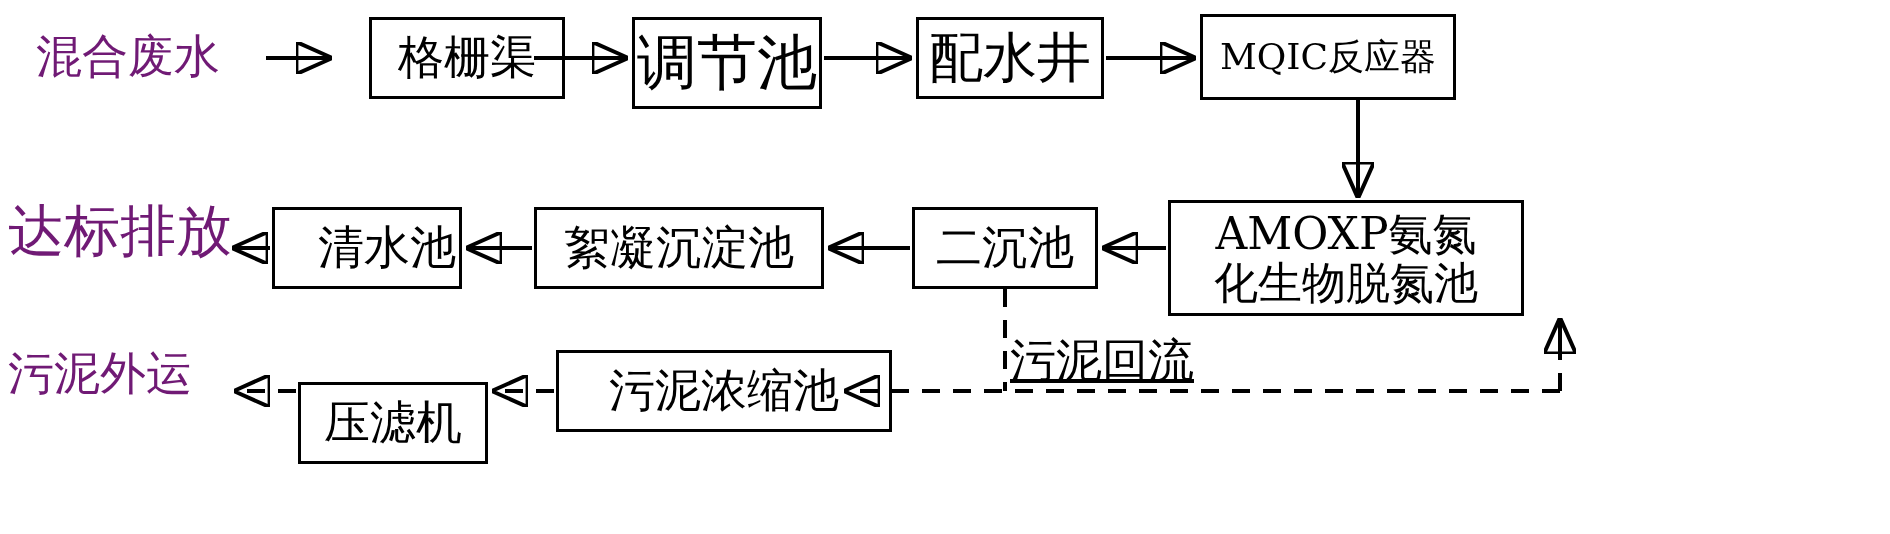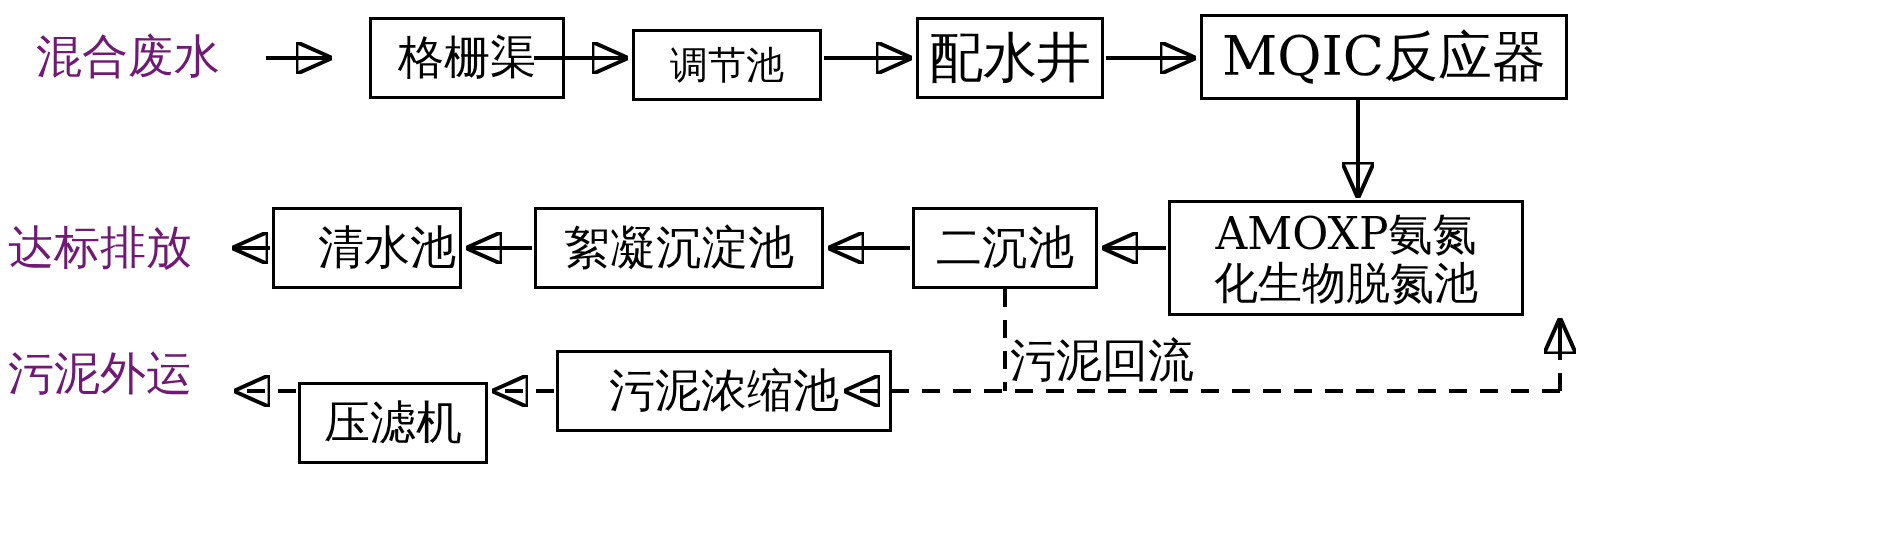--- a/index.html
+++ b/index.html
@@ -39,20 +39,21 @@
     justify-content: flex-start;
     color: #701a75;
     font-family: Liberation Serif, serif;
     white-space: nowrap;
   }
   .edge-label {
     position: absolute;
     color: #000000;
     font-family: "DejaVu Serif", "Liberation Serif", serif;
     white-space: nowrap;
+    text-decoration: underline;
   }
   svg.links {
     position: absolute;
     left: 0;
     top: 0;
     width: 1890px;
     height: 534px;
     pointer-events: none;
   }
   svg.links line, svg.links path, svg.links polyline {
@@ -64,27 +65,27 @@
 </style>
 </head>
 <body>
 
 <div id="diagram">
 
   <div class="terminal" style="left:36px; top:22px; width:240px; height:70px; font-size:46px;">混合废水</div>
 
   <div class="node" style="left:356px; top:17px; width:196px; height:82px; font-size:46px;margin-left:13px;">格栅渠</div>
 
-  <div class="node" style="left:632px; top:17px; width:190px; height:72px; font-size:38px;margin-top:12px;">调节池</div>
+  <div class="node" style="left:632px; top:17px; width:190px; height:92px; font-size:60px;">调节池</div>
 
   <div class="node" style="left:916px; top:17px; width:188px; height:82px; font-size:54px;">配水井</div>
 
-  <div class="node" style="left:1200px; top:14px; width:368px; height:86px; font-size:54px;">MQIC反应器</div>
+  <div class="node" style="left:1200px; top:14px; width:256px; height:86px; font-size:36px;">MQIC反应器</div>
 
-  <div class="terminal" style="left:8px; top:213px; width:230px; height:70px; font-size:46px;">达标排放</div>
+  <div class="terminal" style="left:8px; top:197px; width:230px; height:70px; font-size:56px;">达标排放</div>
 
   <div class="node" style="left:272px; top:207px; width:190px; height:82px; font-size:46px;padding-left:40px;">清水池</div>
 
   <div class="node" style="left:534px; top:207px; width:290px; height:82px; font-size:46px;">絮凝沉淀池</div>
 
   <div class="node" style="left:912px; top:207px; width:186px; height:82px; font-size:46px;">二沉池</div>
 
   <div class="node" style="left:1168px; top:200px; width:356px; height:116px; font-size:44px;">AMOXP氨氮
 化生物脱氮池</div>
 

